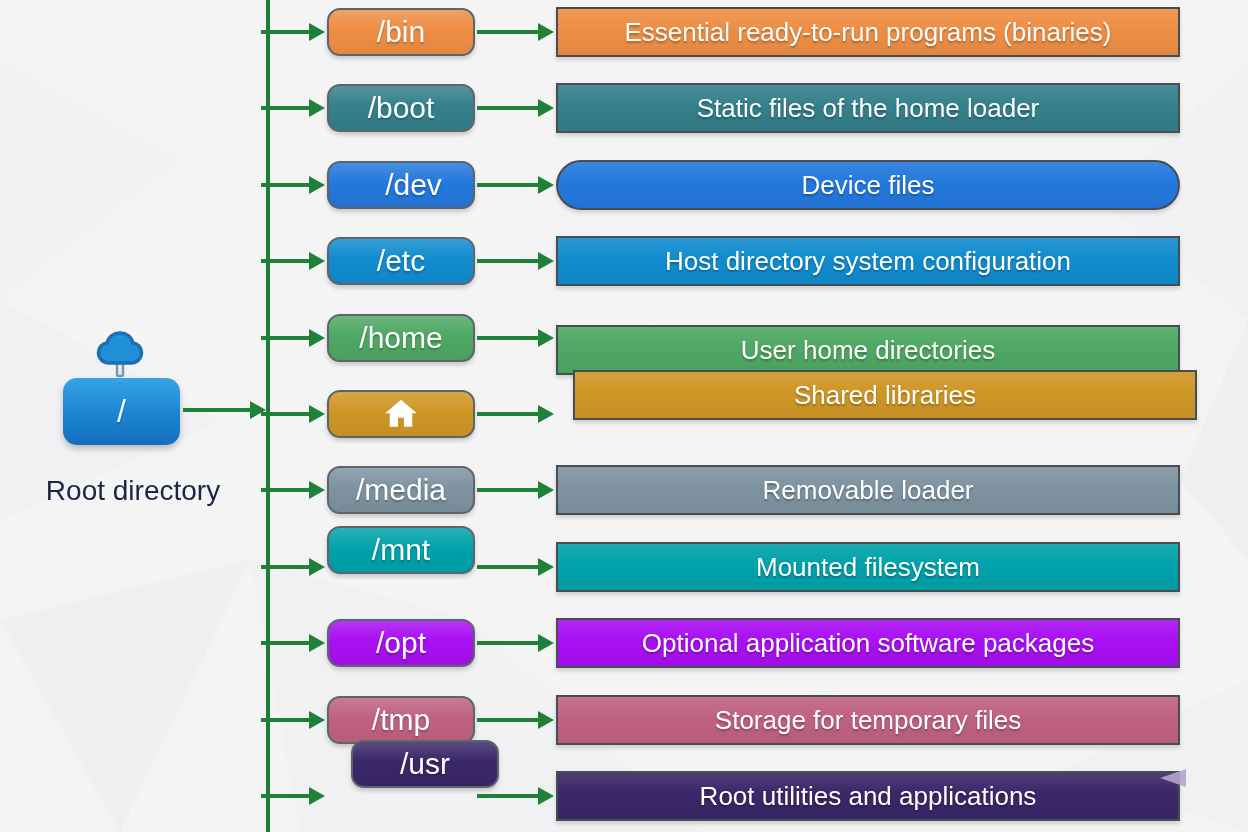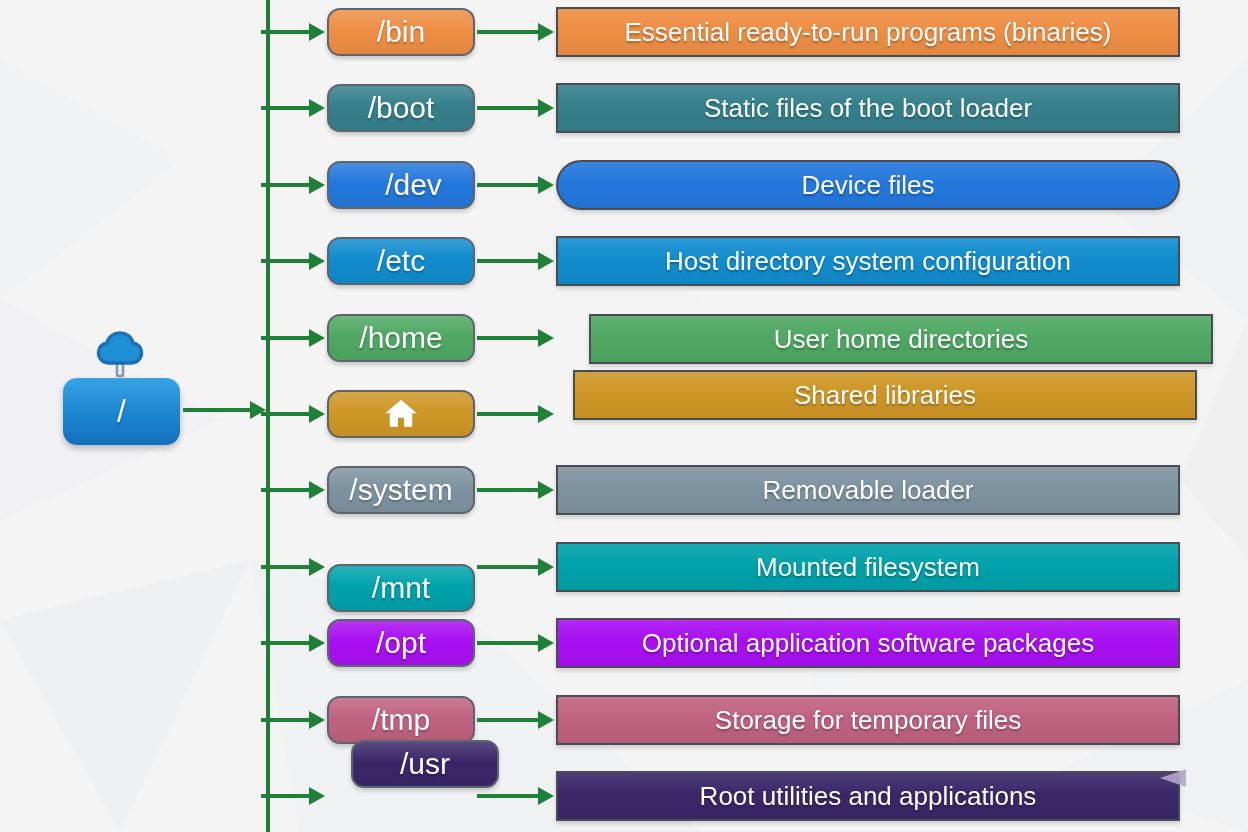--- a/index.html
+++ b/index.html
@@ -133,39 +133,40 @@
 
   <div class="trunk"></div>
 
   <svg class="root-tree" viewBox="0 0 48 52" aria-hidden="true">
     <rect x="21" y="26" width="6" height="20" rx="1.5" fill="#e9eef3" stroke="#7d96aa" stroke-width="2.5"></rect>
     <path d="M 13 33 C 6.5 33 2.5 28 2.5 22.5 C 2.5 17.5 6 13.5 11 13 C 12.5 6.5 17.7 3 24 3 C 30.3 3 35.5 6.5 37 13 C 42 13.5 45.5 17.5 45.5 22.5 C 45.5 28 41.5 33 35 33 Z" fill="#1f8fd6" stroke="#1c6fb4" stroke-width="3.5" stroke-linejoin="round"></path>
   </svg>
   <div class="root-box">
     <span>/</span>
   </div>
+  <div class="root-caption">Root directory</div>
 
   <div class="arrow" style="left:183px; top:408px; width:68px;"></div>
 
   <div id="rows">
       <div class="arrow" style="left: 261px; top: 30px; width: 49px;"></div>
       <div class="label-box" style="top: 8px; background-color: rgb(238, 142, 68);">
         <span>/bin</span>
       </div>
       <div class="arrow" style="left: 477px; top: 30px; width: 62px;"></div>
       <div class="desc-bar" style="top: 7px; background-color: rgb(238, 142, 68);">
         <span>Essential ready-to-run programs (binaries)</span>
       </div>
       <div class="arrow" style="left: 261px; top: 106px; width: 49px;"></div>
       <div class="label-box" style="top: 84px; background-color: rgb(53, 128, 139);">
         <span>/boot</span>
       </div>
       <div class="arrow" style="left: 477px; top: 106px; width: 62px;"></div>
       <div class="desc-bar" style="top: 83px; background-color: rgb(53, 128, 139);">
-        <span>Static files of the boot loader</span>
+        <span>Static files of the home loader</span>
       </div>
       <div class="arrow" style="left: 261px; top: 183px; width: 49px;"></div>
       <div class="label-box" style="top: 161px; background-color: rgb(36, 120, 221); padding-left: 25px;">
         <span>/dev</span>
       </div>
       <div class="arrow" style="left: 477px; top: 183px; width: 62px;"></div>
       <div class="desc-bar" style="top: 160px; background-color: rgb(36, 120, 221); border-radius: 25px;">
         <span>Device files</span>
       </div>
       <div class="arrow" style="left: 261px; top: 259px; width: 49px;"></div>
@@ -174,45 +175,45 @@
       </div>
       <div class="arrow" style="left: 477px; top: 259px; width: 62px;"></div>
       <div class="desc-bar" style="top: 236px; background-color: rgb(17, 140, 206);">
         <span>Host directory system configuration</span>
       </div>
       <div class="arrow" style="left: 261px; top: 336px; width: 49px;"></div>
       <div class="label-box" style="top: 314px; background-color: rgb(79, 168, 99);">
         <span>/home</span>
       </div>
       <div class="arrow" style="left: 477px; top: 336px; width: 62px;"></div>
-      <div class="desc-bar" style="top: 314px; background-color: rgb(79, 168, 99); margin-left: 33px;">
+      <div class="desc-bar" style="top: 325px; background-color: rgb(79, 168, 99);">
         <span>User home directories</span>
       </div>
       <div class="arrow" style="left: 261px; top: 412px; width: 49px;"></div>
       <div class="label-box" style="top: 390px; background-color: rgb(206, 150, 38);">
         <span style="display: flex;">
           <svg class="home-glyph" width="36" height="36" viewBox="0 0 24 24" aria-hidden="true">
             <path d="M10 20.5v-6h4v6h5.5v-9h3L12 2.5 1.5 11.5h3v9z" fill="#ffffff"></path>
           </svg>
         </span>
       </div>
       <div class="arrow" style="left: 477px; top: 412px; width: 62px;"></div>
       <div class="desc-bar" style="top: 370px; background-color: rgb(206, 150, 38); margin-left: 17px;">
         <span>Shared libraries</span>
       </div>
       <div class="arrow" style="left: 261px; top: 488px; width: 49px;"></div>
       <div class="label-box" style="top: 466px; background-color: rgb(126, 147, 160);">
-        <span>/system</span>
+        <span>/media</span>
       </div>
       <div class="arrow" style="left: 477px; top: 488px; width: 62px;"></div>
       <div class="desc-bar" style="top: 465px; background-color: rgb(126, 147, 160);">
         <span>Removable loader</span>
       </div>
       <div class="arrow" style="left: 261px; top: 565px; width: 49px;"></div>
-      <div class="label-box" style="top: 564px; background-color: rgb(0, 162, 171);">
+      <div class="label-box" style="top: 526px; background-color: rgb(0, 162, 171);">
         <span>/mnt</span>
       </div>
       <div class="arrow" style="left: 477px; top: 565px; width: 62px;"></div>
       <div class="desc-bar" style="top: 542px; background-color: rgb(0, 162, 171);">
         <span>Mounted filesystem</span>
       </div>
       <div class="arrow" style="left: 261px; top: 641px; width: 49px;"></div>
       <div class="label-box" style="top: 619px; background-color: rgb(169, 15, 242);">
         <span>/opt</span>
       </div>

